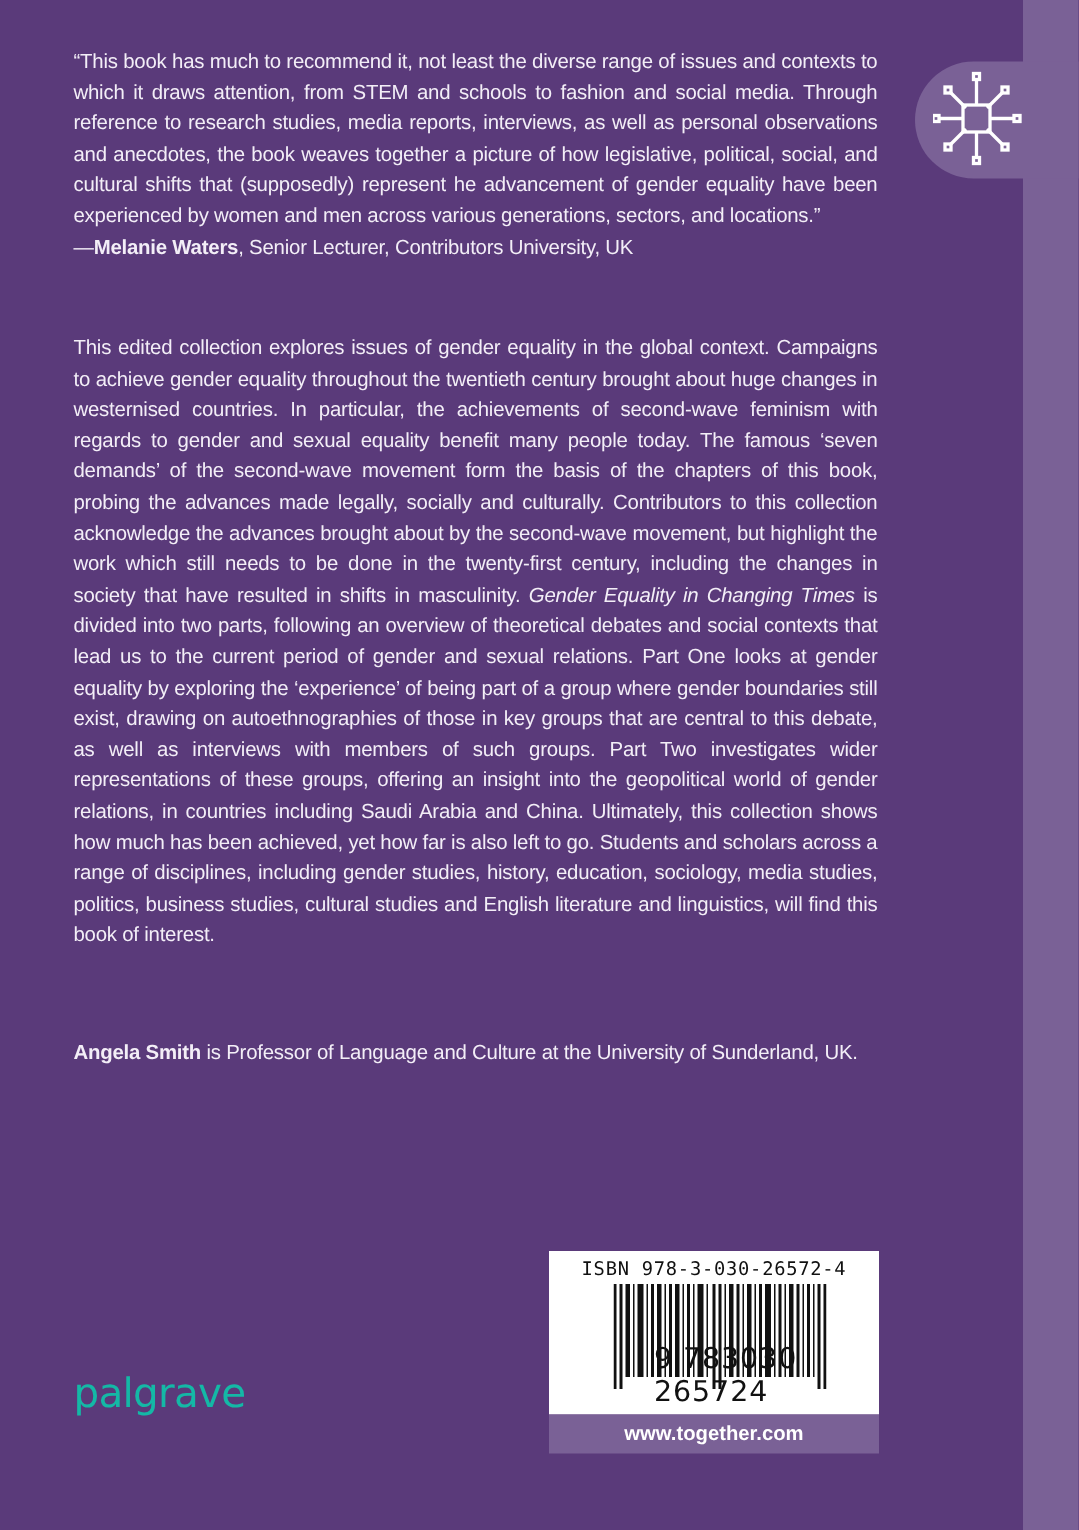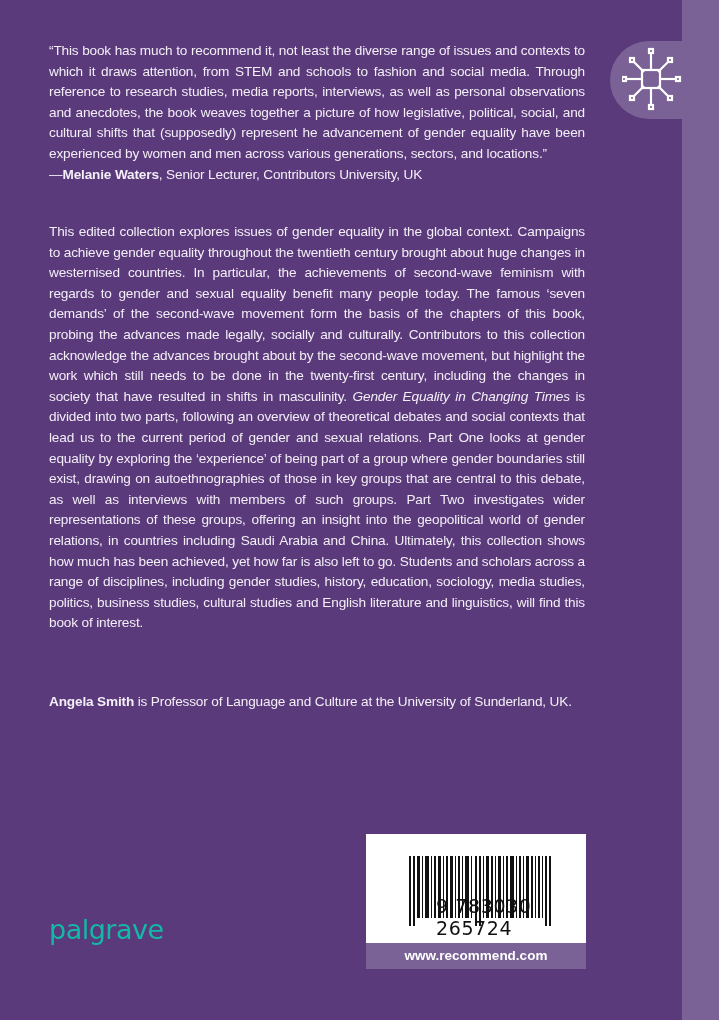--- a/index.html
+++ b/index.html
@@ -16,21 +16,21 @@
     .tab {
       position: absolute; left: 610px; top: 41px; width: 109px; height: 78px;
       background: #7a6196; border-radius: 39px 0 0 39px;
     }
     .tab svg { position: absolute; left: 12px; top: 4px; }
     .text-block {
       position: absolute; left: 49px; width: 536px;
       font-size: 13.6px; line-height: 20.6px; text-align: justify;
       letter-spacing: -0.15px;
     }
-    .quote { top: 41px; }
+    .quote { top: 31px; }
     .desc { top: 222px; }
     .author { top: 692px; }
     .text-block b { font-weight: bold; }
     .text-block i { font-style: italic; }
     .justify-last { text-align-last: left; }
     .logo {
       position: absolute; left: 49px; top: 917px;
       font-family: "DejaVu Sans", sans-serif; color: #14b8a6;
       line-height: 25px;
     }
@@ -95,20 +95,21 @@
 
 <div class="text-block author justify-last">
   <b>Angela Smith</b><span> is Professor of Language and Culture at the University of Sunderland, UK.</span>
 </div>
 
 <div class="logo">
   <span class="l1">palgrave</span>
 </div>
 
 <div class="barcode-box">
+  <div class="isbn">ISBN 978-3-030-26572-4</div>
   <svg class="bars" width="142" height="70" viewBox="0 0 142 70">
     <g fill="#111">
       <rect x="0" y="0" width="2" height="70"></rect>
         <rect x="4" y="0" width="2" height="70"></rect>
       <rect x="8" y="0" width="3" height="62"></rect>
         <rect x="13" y="0" width="1" height="62"></rect>
       <rect x="16" y="0" width="4" height="62"></rect>
         <rect x="22" y="0" width="1" height="62"></rect>
       <rect x="25" y="0" width="2" height="62"></rect>
         <rect x="29" y="0" width="3" height="62"></rect>
@@ -138,13 +139,13 @@
         <rect x="126" y="0" width="1" height="62"></rect>
       <rect x="129" y="0" width="2" height="62"></rect>
         <rect x="133" y="0" width="1" height="62"></rect>
       <rect x="136" y="0" width="2" height="70"></rect>
         <rect x="140" y="0" width="2" height="70"></rect>
     </g>
   </svg>
   <div class="ean">9 783030 265724</div>
 </div>
 
-<div class="url-bar">www.recommend.com</div>
+<div class="url-bar">www.together.com</div>
 
 </body></html>

